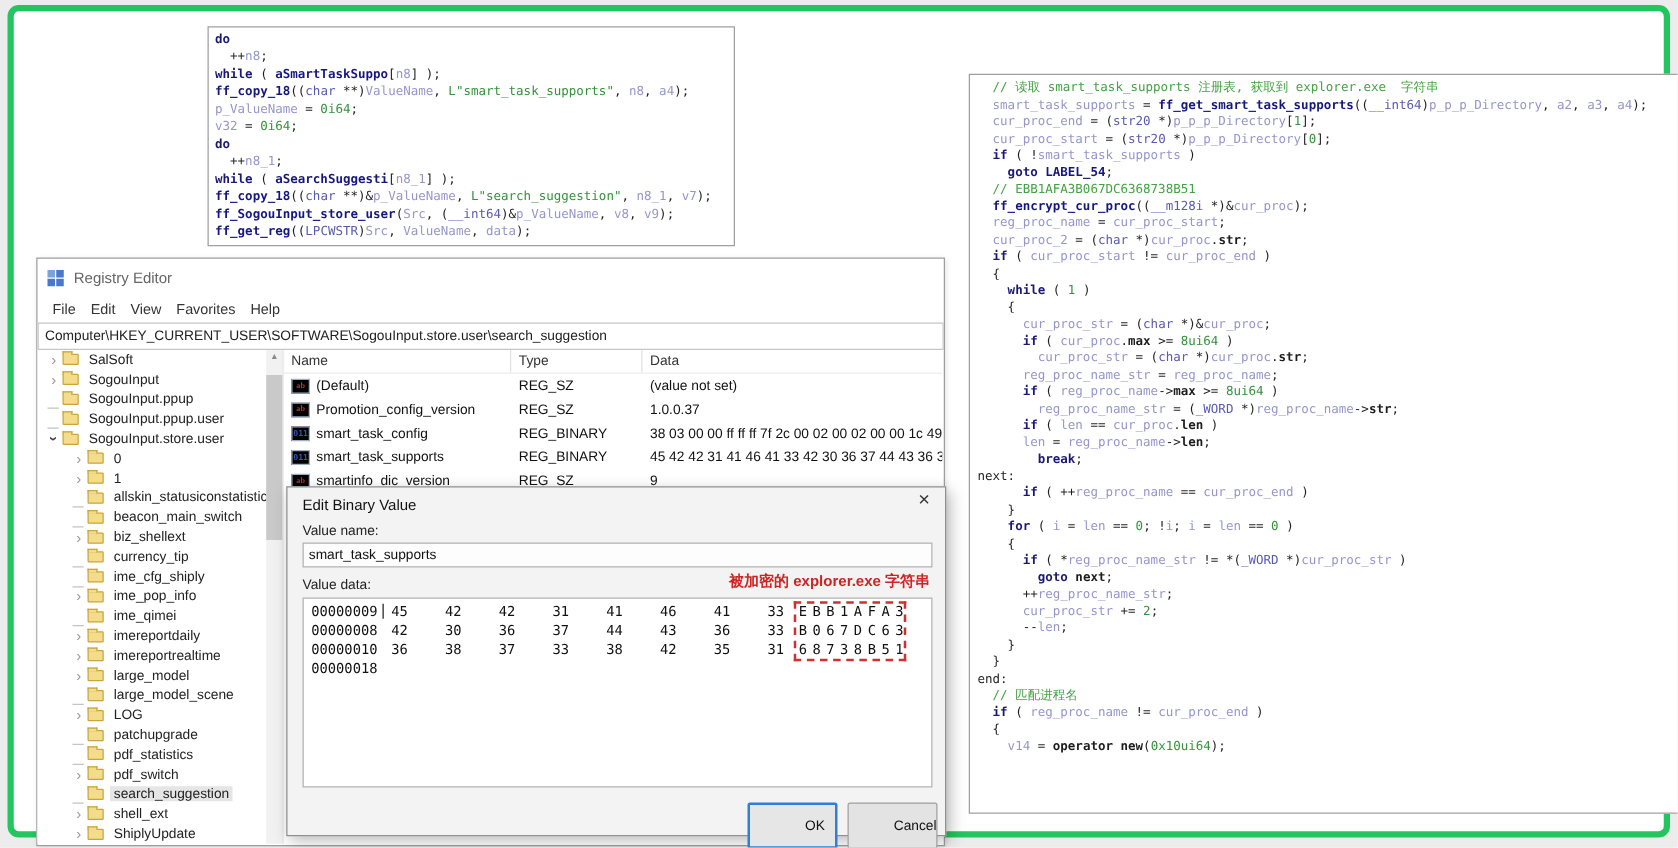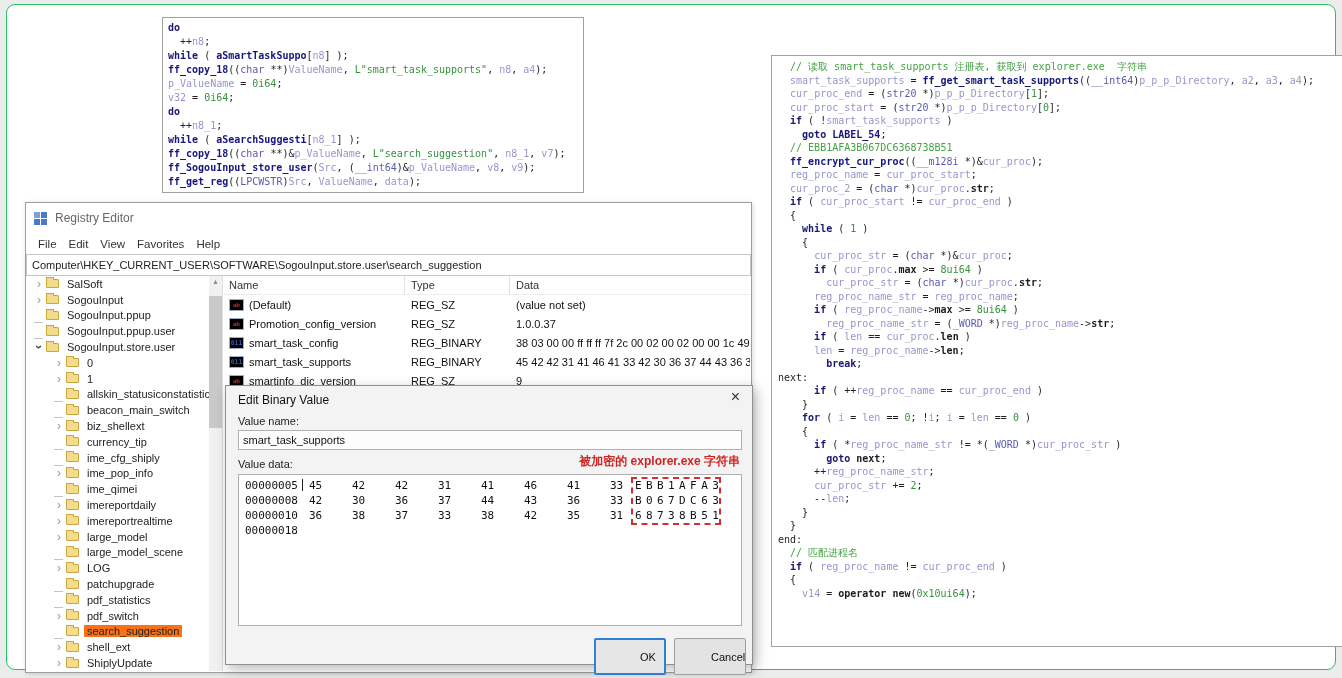--- a/index.html
+++ b/index.html
@@ -1,19 +1,19 @@
 <!DOCTYPE html>
 <html><head>
 <meta charset="utf-8">
 <style>
   * { margin:0; padding:0; box-sizing:border-box; }
   html,body { width:1342px; height:678px; overflow:hidden; background:#ececec;
     font-family:"Liberation Sans", sans-serif; position:relative; }
   .card { position:absolute; left:6px; top:4px; width:1330px; height:666px;
-    background:#ffffff; border:1px solid #22c55e; border-radius:9px; }
+    background:#ffffff; border:5px solid #22c55e; border-radius:9px; }
 
   
   .codebox { position:absolute; background:#fff; border:1px solid #a0a0a0;
     font-family:"DejaVu Sans Mono", monospace; overflow:hidden; }
   #code-top  { left:155px; top:12px;  width:422px; height:176px; font-size:10px; line-height:14px; padding:3px 0 0 5px; }
   #code-right{ left:764px; top:50px;  width:573px; height:592px; font-size:10px; line-height:13.5px; padding:4px 0 0 6px; }
   .cl { white-space:pre; }
   .tk-k { color:#191975; font-weight:bold; }
   .tk-f { color:#16167f; font-weight:bold; }
   .tk-t { color:#5a5ab2; }
@@ -43,21 +43,21 @@
   .marker { width:14px; text-align:center; font-size:12px; line-height:12px; flex:0 0 14px; }
   .marker.col { color:#9a9a9a; }
   .marker.exp { color:#444; transform:rotate(90deg); font-weight:bold; }
   .marker.leaf { position:relative; }
   .marker.leaf::after { content:""; position:absolute; left:2px; top:7px; width:9px; border-top:1px solid #c4c4c4; }
   .folder { width:13px; height:9px; background:#f3dd8a; border:1px solid #caa53d; border-radius:1px;
     position:relative; margin-right:5px; flex:0 0 13px; }
   .folder::before { content:""; position:absolute; left:-1px; top:-3px; width:6px; height:2px;
     background:#f3dd8a; border:1px solid #caa53d; border-bottom:none; }
   .tlabel { padding:0 3px; }
-  .tlabel.sel { background:#f97316; }
+  .tlabel.sel { background:#e5e5e5; }
   .tree-scrollbar { position:absolute; left:183px; top:73px; width:13px; bottom:1px; background:#f1f1f1; }
   .sb-up { position:absolute; top:2px; left:0; width:13px; text-align:center; font-size:7px; color:#8a8a8a; }
   .sb-thumb { position:absolute; left:0; top:20px; width:13px; height:132px; background:#c9c9c9; }
   .splitter { position:absolute; left:196px; top:73px; width:1px; bottom:1px; background:#e0e0e0; }
 
   .list { position:absolute; left:197px; top:73px; right:1px; bottom:1px; overflow:hidden; background:#fff; }
   .lhead { height:19px; display:flex; border-bottom:1px solid #ededed; }
   .hcol { font-size:11px; color:#333; padding-left:6px; line-height:18px; border-right:1px solid #e2e2e2; }
   .hcol.c0 { width:182px; } .hcol.c1 { width:105px; } .hcol.c2 { flex:1; border-right:none; }
   .lrow { height:19px; display:flex; align-items:center; }
@@ -359,21 +359,21 @@
 
   <div id="dialog">
     <div class="dtitle">Edit Binary Value</div>
     <div class="dclose">×</div>
     <div class="dlabel" style="top:29px">Value name:</div>
     <div class="dinput">smart_task_supports</div>
     <div class="dlabel" style="top:72px">Value data:</div>
     <div class="dannot">被加密的 explorer.exe 字符串</div>
     <div class="hexbox" id="hexbox">
       <div class="dashrect"></div>
-    <div class="hexrow"><span class="off">00000005</span><span class="caret"></span><span class="byte">45</span><span class="byte">42</span><span class="byte">42</span><span class="byte">31</span><span class="byte">41</span><span class="byte">46</span><span class="byte">41</span><span class="byte">33</span><span class="ascii">EBB1AFA3</span></div>
+    <div class="hexrow"><span class="off">00000009</span><span class="caret"></span><span class="byte">45</span><span class="byte">42</span><span class="byte">42</span><span class="byte">31</span><span class="byte">41</span><span class="byte">46</span><span class="byte">41</span><span class="byte">33</span><span class="ascii">EBB1AFA3</span></div>
         <div class="hexrow"><span class="off">00000008</span><span class="byte">42</span><span class="byte">30</span><span class="byte">36</span><span class="byte">37</span><span class="byte">44</span><span class="byte">43</span><span class="byte">36</span><span class="byte">33</span><span class="ascii">B067DC63</span></div>
         <div class="hexrow"><span class="off">00000010</span><span class="byte">36</span><span class="byte">38</span><span class="byte">37</span><span class="byte">33</span><span class="byte">38</span><span class="byte">42</span><span class="byte">35</span><span class="byte">31</span><span class="ascii">68738B51</span></div>
         <div class="hexrow"><span class="off">00000018</span></div>
       </div>
     <button class="btn ok">OK</button>
     <button class="btn cancel">Cancel</button>
   </div>
 
 </div>
 

